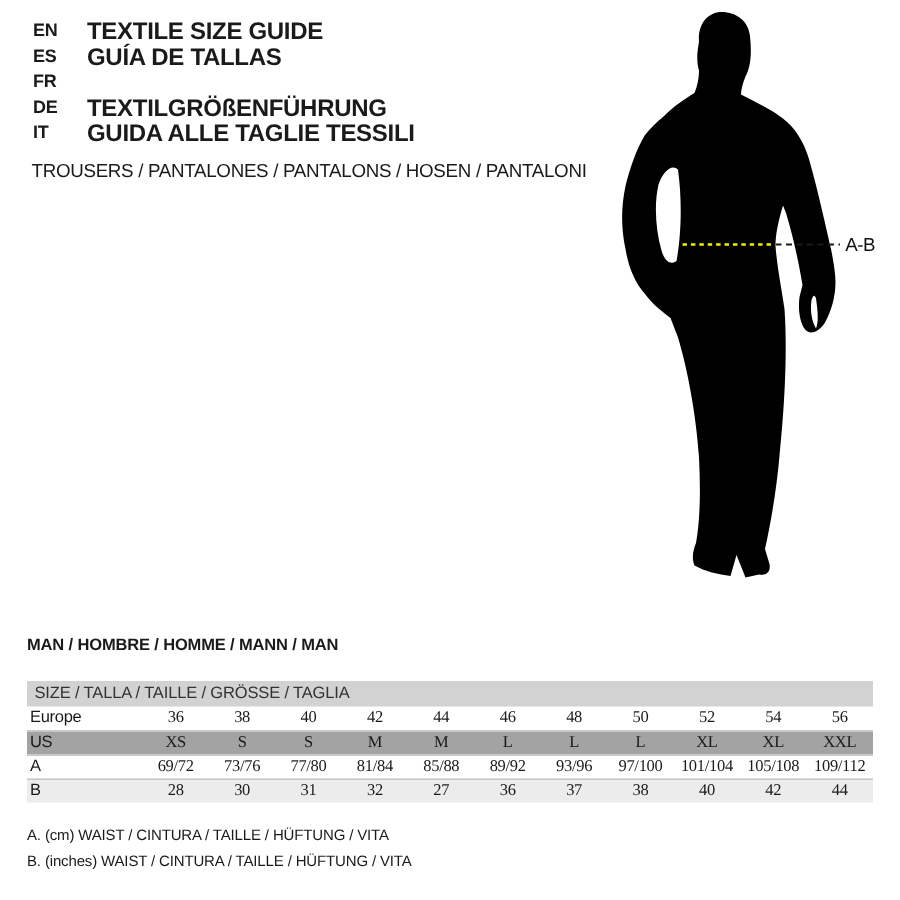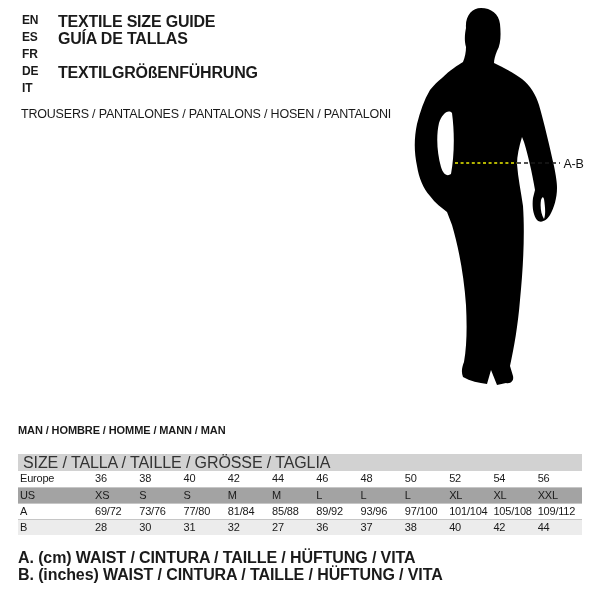--- a/index.html
+++ b/index.html
@@ -21,29 +21,29 @@
   }
   .figure-wrap { position:absolute; left:390px; top:0; width:210px; height:420px; }
   .figure-wrap svg { display:block; width:210px; height:420px; }
   .section-title {
     position:absolute; left:18px; top:424px;
     font-weight:bold; font-size:11px; letter-spacing:-0.1px; white-space:nowrap;
   }
   .size-table { position:absolute; left:18px; top:454px; width:564px; }
   .t-header {
     height:17px; line-height:17px; padding-left:5px;
-    font-size:16px; color:#333333; letter-spacing:-0.1px; white-space:nowrap;
+    font-size:11px; color:#333333; letter-spacing:-0.1px; white-space:nowrap;
   }
   .t-row { display:flex; height:16px; line-height:15px; font-size:11px; letter-spacing:-0.2px; }
   .t-row + .t-row { border-top:1px solid #c6c6c6; }
   .t-label { width:77px; padding-left:2px; }
-  .t-cell { flex:1; text-align:left; white-space:nowrap; }
+  .t-cell { flex:1; text-align:center; white-space:nowrap;font-family:Liberation Serif, serif; }
   .footnotes { position:absolute; left:18px; top:549px; }
   .footnote {
-    font-weight:bold; font-size:16px; letter-spacing:-0.1px;
+    font-weight:normal; font-size:10px; letter-spacing:-0.1px;
     line-height:17px; white-space:nowrap;
   }
 </style>
 </head>
 <body>
 
 <div class="langs" id="lang-rows">
     <div class="lang-row">
       <span class="lang-code">EN</span>
       <span class="lang-label">TEXTILE SIZE GUIDE</span>
@@ -54,20 +54,21 @@
     </div>
     <div class="lang-row">
       <span class="lang-code">FR</span>
     </div>
     <div class="lang-row">
       <span class="lang-code">DE</span>
       <span class="lang-label">TEXTILGRÖßENFÜHRUNG</span>
     </div>
     <div class="lang-row">
       <span class="lang-code">IT</span>
+      <span class="lang-label">GUIDA ALLE TAGLIE TESSILI</span>
     </div>
   </div>
 
 <div class="garment-title">TROUSERS / PANTALONES / PANTALONS / HOSEN / PANTALONI</div>
 
 <div class="figure-wrap">
   <svg viewBox="0 0 210 420" xmlns="http://www.w3.org/2000/svg">
     <path fill="#000000" fill-rule="evenodd" d="M76,28 C75,16 82,8 91,8 C101,8 109,14 110,24 C111,34 111,44 107,51
              C105,56 104,60 104,63 C114,68 124,73 132,79 C140,85 146,95 149,105
              C154,122 160,148 164,166 C166,176 167,183 167,188 C167,198 164,208 160,215

